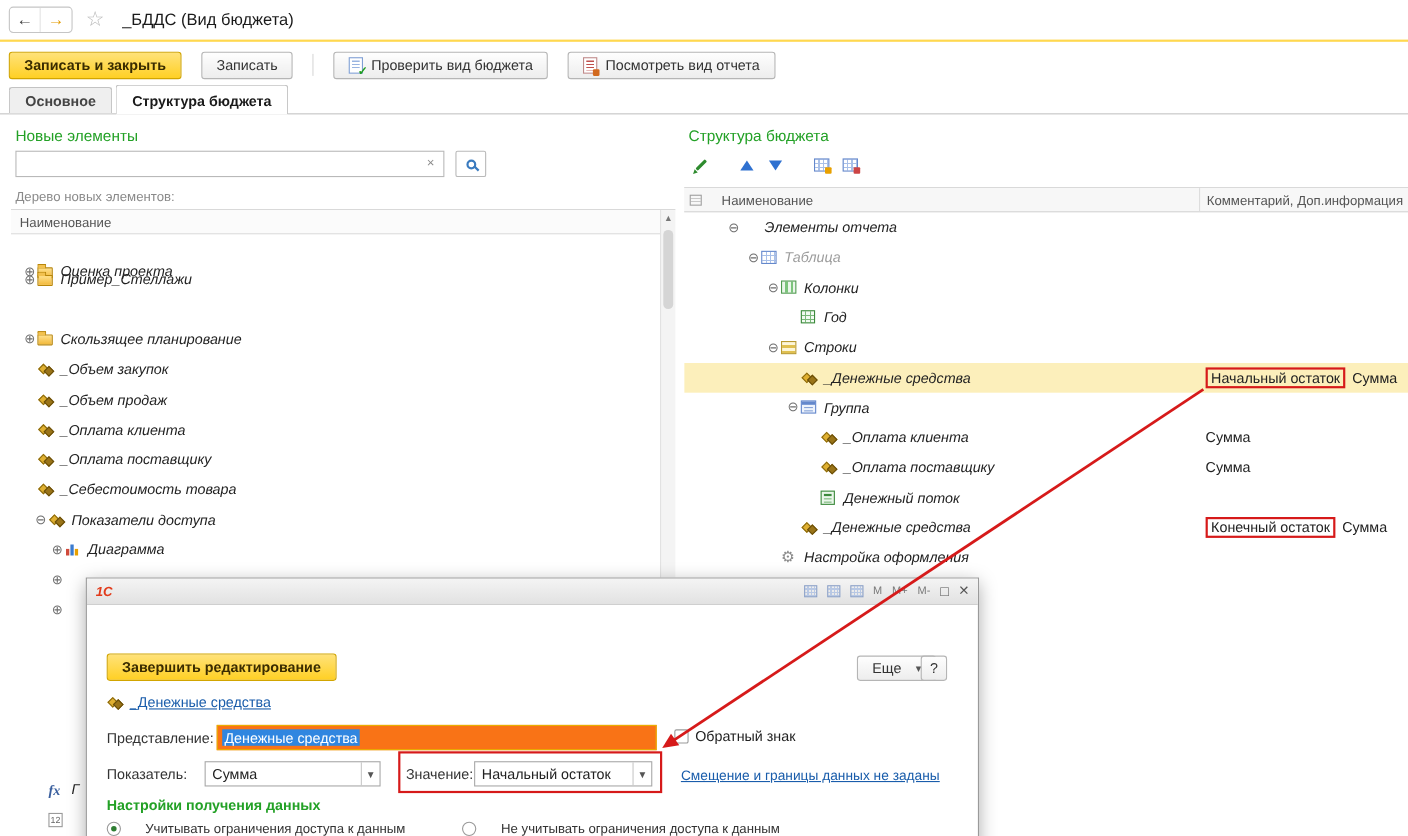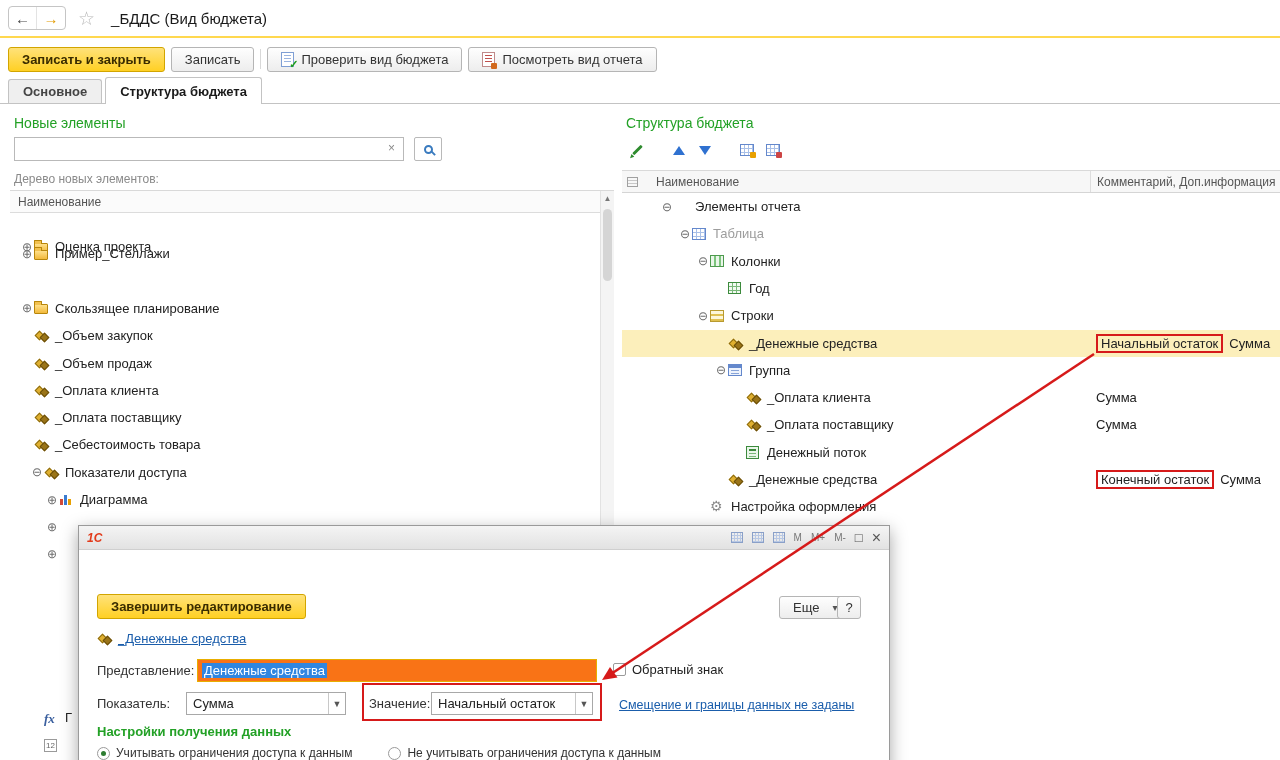--- a/index.html
+++ b/index.html
@@ -14,21 +14,21 @@
   .nav-btn.back { border-right:1px solid #e3e3e3; color:#444; }
   .nav-btn.back::before { content:"←"; }
   .nav-btn.fwd { color:#e39b00; }
   .nav-btn.fwd::before { content:"→"; }
   .star-btn { margin-left:12px; color:#b8b8b8; font-size:19px; cursor:pointer; }
   .star-btn::before { content:"☆"; }
   .page-title { margin-left:16px; font-size:15px; color:#1a1a1a; }
   .accent-line { position:absolute; top:36px; left:0; right:0; height:2px; background:#ffd84f; }
 
   
-  .cmdbar { position:absolute; top:44px; left:8px; right:0; height:30px; display:flex; align-items:center; gap:6px; }
+  .cmdbar { position:absolute; top:44px; left:8px; right:0; height:30px; display:flex; align-items:center; gap:18px; }
   .btn { display:inline-flex; align-items:center; gap:7px; height:25px; padding:0 13px; background:linear-gradient(#fefefe,#ededed); border:1px solid #b5b5b5; border-radius:3px; font-size:13px; color:#333; cursor:pointer; white-space:nowrap; }
   .btn.primary { background:linear-gradient(#ffe27a,#ffd024); border-color:#d2a500; font-weight:bold; color:#3a2c00; }
   .sep { width:1px; height:20px; background:#d8d8d8; }
 
   .ic { display:inline-block; flex:none; }
   .ic-checkdoc { position:relative; width:13px; height:15px; background:#fff; border:1px solid #7f9fd4; }
   .ic-checkdoc::before { content:""; position:absolute; left:2px; right:2px; top:2px; height:8px;
      background:repeating-linear-gradient(to bottom,#9ab4e0 0 1px,transparent 1px 3px); }
   .ic-checkdoc::after { content:"✓"; position:absolute; right:-5px; bottom:-5px; color:#1f9d1f; font-size:11px; font-weight:bold; }
   .ic-report { position:relative; width:13px; height:15px; background:#fff; border:1px solid #c08a8a; }
@@ -62,21 +62,21 @@
   .lp-scroll .up::before { content:"▲"; }
   .lp-scroll .thumb { position:absolute; top:18px; left:2px; right:2px; height:72px; background:#d5d5d5; border-radius:6px; }
 
   
   .trow { position:absolute; left:0; width:100%; height:27px; display:flex; align-items:center; cursor:default; }
   .trow.sel { background:#fcefbb; }
   .exp { width:14px; flex:none; font-size:12px; color:#6f6f6f; text-align:center; line-height:14px; }
   .exp.plus::before { content:"⊕"; }
   .exp.minus::before { content:"⊖"; }
   .ic-slot { width:18px; flex:none; display:flex; align-items:center; }
-  .lbl { padding-left:3px; white-space:nowrap; }
+  .lbl { padding-left:3px; white-space:nowrap;font-style:italic; }
   .trow .lbl.muted { color:#9d9d9d; }
   .comment { position:absolute; left:468px; top:0; height:100%; display:flex; align-items:center; gap:6px; padding-left:6px; white-space:nowrap; }
   .redbox { border:2px solid #d61a1a; padding:0 3px; }
 
   
   .ic-folder { position:relative; width:14px; height:10px; margin-top:2px; background:linear-gradient(#ffe08a,#f2b93b); border:1px solid #b8860b; border-radius:1px; }
   .ic-folder::before { content:""; position:absolute; top:-4px; left:-1px; width:6px; height:3px; background:#f2c14f; border:1px solid #b8860b; border-bottom:none; border-radius:1px 1px 0 0; }
   .ic-indicator { position:relative; width:15px; height:13px; }
   .ic-indicator::before { content:""; position:absolute; left:2px; top:3px; width:5px; height:5px; background:#e0b030; border:1px solid #8a6a10; transform:rotate(45deg); }
   .ic-indicator::after { content:""; position:absolute; left:7px; top:5px; width:5px; height:5px; background:#9a7418; border:1px solid #6a4e08; transform:rotate(45deg); }
@@ -149,21 +149,21 @@
   .checkbox { width:13px; height:13px; border:1px solid #9a9a9a; border-radius:2px; background:#fff; cursor:pointer; flex:none; }
   .combo { position:absolute; height:23px; border:1px solid #a8a8a8; background:#fff; display:flex; align-items:center; cursor:pointer; }
   .combo .val { flex:1; padding:0 6px; white-space:nowrap; overflow:hidden; }
   .combo .dd { width:17px; align-self:stretch; border-left:1px solid #c8c8c8; display:flex; align-items:center; justify-content:center; color:#555; font-size:9px; }
   .combo .dd::before { content:"▼"; }
   .combo.c-ind { left:107px; top:166px; width:160px; }
   .combo.c-val { left:352px; top:166px; width:162px; }
   .val-redbox { position:absolute; left:283px; top:157px; width:240px; height:38px; border:2px solid #d61a1a; pointer-events:none; }
   .offset-link { position:absolute; left:540px; top:172px; font-size:12.5px; }
   .dlg-subtitle { position:absolute; left:18px; top:198px; color:#23a126; font-weight:bold; font-size:13px; }
-  .radio-row { position:absolute; left:18px; top:220px; right:10px; display:flex; align-items:center; gap:6px; font-size:12px; color:#333; }
+  .radio-row { position:absolute; left:18px; top:220px; right:10px; display:flex; align-items:center; gap:22px; font-size:12px; color:#333; }
   .radio { width:13px; height:13px; border:1px solid #9a9a9a; border-radius:50%; background:#fff; position:relative; cursor:pointer; flex:none; }
   .radio.checked::after { content:""; position:absolute; left:3px; top:3px; width:5px; height:5px; border-radius:50%; background:#2e7d32; }
   .radio2 { margin-left:30px; }
 
   
   .arrow-overlay { position:absolute; left:0; top:0; width:1280px; height:760px; z-index:60; pointer-events:none; }
 </style>
 </head>
 <body>
 

